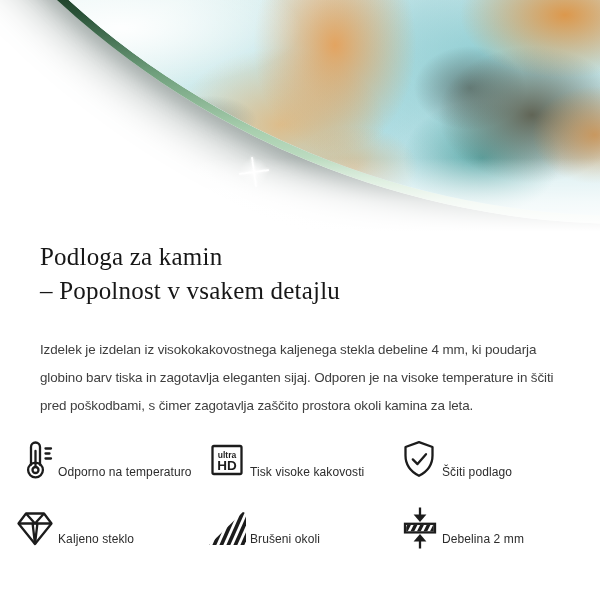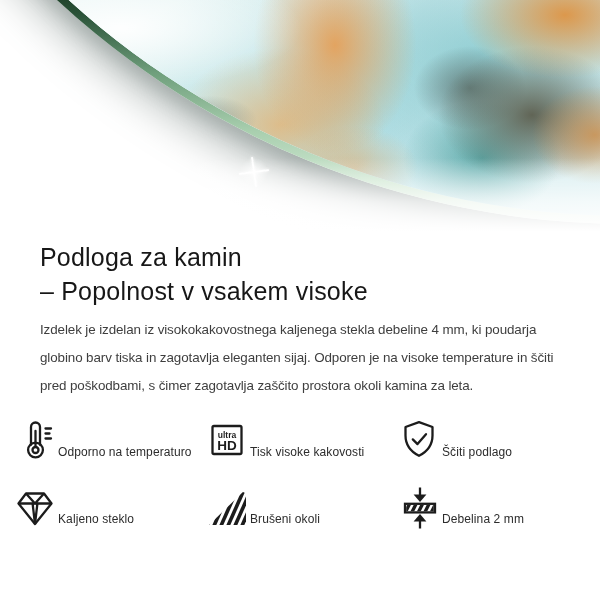--- a/index.html
+++ b/index.html
@@ -78,27 +78,27 @@
   .sparkle::before, .sparkle::after {
     content: ""; position: absolute; background: rgba(255,255,255,0.95);
     box-shadow: 0 0 3px rgba(255,255,255,0.9);
   }
   .sparkle::before { left: 1px; top: 15px; width: 30px; height: 2px; }
   .sparkle::after  { left: 15px; top: 1px; width: 2px; height: 30px; }
 
   
   .content { padding: 2px 40px 0 40px; }
   h1 {
-    font-family: Liberation Sans, sans-serif;
+    font-family: Liberation Serif, serif;
     font-weight: 400;
     font-size: 25px;
     line-height: 34px;
     color: #171717;
     letter-spacing: 0.2px;
-    margin-bottom: 8px;
+    margin-bottom: 28px;
   }
   h1 span { display: block; }
   .description {
     max-width: 540px;
     font-size: 13.4px;
     line-height: 28px;
     letter-spacing: -0.1px;
     color: #3e3e3e;
   }
 
@@ -138,21 +138,21 @@
       <div class="marble"></div>
     </div>
   </div>
   <div class="sparkle"></div>
   <div class="hero-fade"></div>
 </div>
 
 <div class="content">
   <h1>
     <span>Podloga za kamin</span>
-    <span>– Popolnost v vsakem visoke</span>
+    <span>– Popolnost v vsakem detajlu</span>
   </h1>
   <p class="description">Izdelek je izdelan iz visokokakovostnega kaljenega stekla debeline 4 mm, ki poudarja globino barv tiska in zagotavlja eleganten sijaj. Odporen je na visoke temperature in ščiti pred poškodbami, s čimer zagotavlja zaščito prostora okoli kamina za leta.</p>
 </div>
 
 <div class="features">
 
   <div class="feature">
     <span class="icon">
       <svg width="46" height="46" viewBox="0 0 46 46">
         <path class="ico" stroke-linecap="round" d="M19 27.8 V10 a4.5 4.5 0 0 1 9 0 v17.8"></path>

